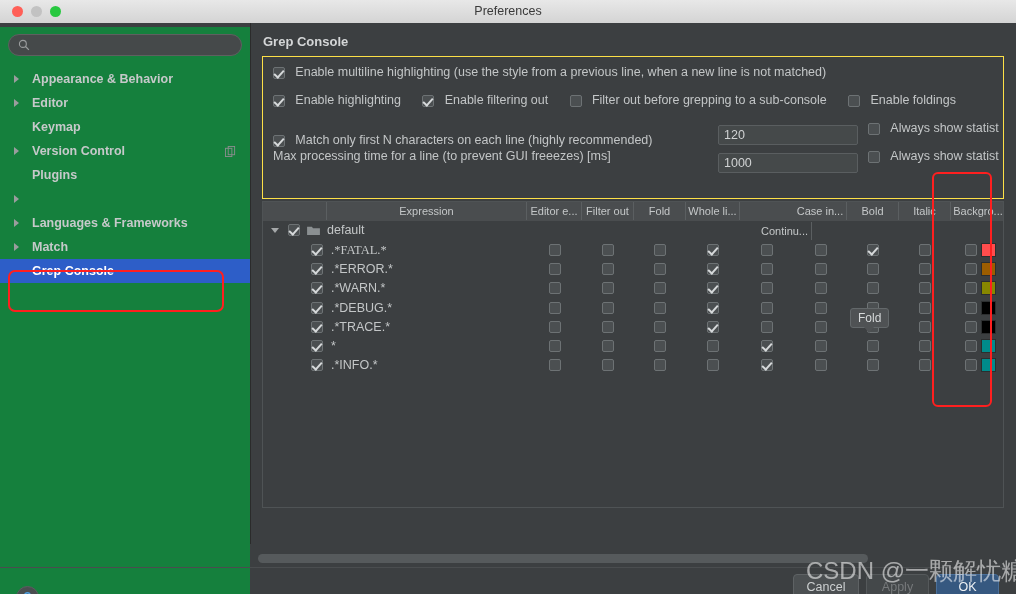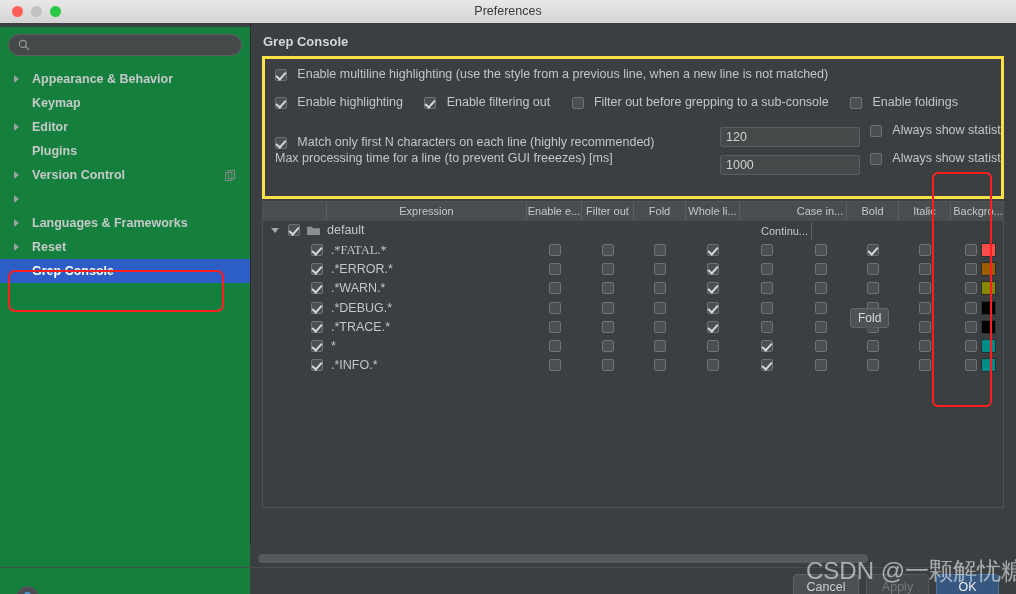--- a/index.html
+++ b/index.html
@@ -67,21 +67,21 @@
     background:#4a4e50;border:1px solid #5a5e60;color:#4e9fe0;
     font-size:13px;font-weight:bold;text-align:center;line-height:20px;cursor:pointer;
   }
 
   
   .main{position:absolute;left:251px;top:0;width:765px;height:571px;background:#3c3f41;}
   .panel-title{position:absolute;left:12px;top:11px;font-size:13px;font-weight:bold;color:#d4d6d7;}
 
   .opts{
     position:absolute;left:11px;top:33px;width:742px;height:143px;
-    border:3px solid #fde047;box-sizing:border-box;
+    border:1px solid #fde047;box-sizing:border-box;
   }
   .optrow{position:absolute;left:0;width:100%;height:28px;}
   .chk{
     display:inline-block;width:12px;height:12px;box-sizing:border-box;
     border:1px solid #6d7274;border-radius:2px;background:#4b4f51;
     vertical-align:-2px;position:relative;
   }
   .chk.on::after{
     content:"";position:absolute;left:2px;top:0px;width:4px;height:8px;
     border:solid #d6d9da;border-width:0 2px 2px 0;transform:rotate(42deg);
@@ -196,47 +196,47 @@
           <line x1="10" y1="10" x2="14.5" y2="14.5" stroke="#9a9d9e" stroke-width="1.6"></line>
         </svg>
       </div>
 
       <div class="tree">
         <div class="tree-item">
           <span class="arrow"></span>
           <span>Appearance &amp; Behavior</span>
         </div>
         <div class="tree-item">
+          <span class="arrow"></span>
+          <span>Editor</span>
+        </div>
+        <div class="tree-item">
           <span>Keymap</span>
-        </div>
-        <div class="tree-item">
-          <span class="arrow"></span>
-          <span>Editor</span>
-        </div>
-        <div class="tree-item">
-          <span>Plugins</span>
         </div>
         <div class="tree-item">
           <span class="arrow"></span>
           <span>Version Control</span>
           <svg class="vcs-icon" viewBox="0 0 12 12">
             <rect x="0.5" y="2.5" width="7" height="9" fill="none" stroke="#8a8d8e" stroke-width="1"></rect>
             <rect x="3.5" y="0.5" width="7" height="9" fill="none" stroke="#8a8d8e" stroke-width="1"></rect>
           </svg>
         </div>
         <div class="tree-item">
+          <span>Plugins</span>
+        </div>
+        <div class="tree-item">
           <span class="arrow"></span>
         </div>
         <div class="tree-item">
           <span class="arrow"></span>
           <span>Languages &amp; Frameworks</span>
         </div>
         <div class="tree-item">
           <span class="arrow"></span>
-          <span>Reset</span>
+          <span>Match</span>
         </div>
         <div class="tree-item sel">
           <span>Grep Console</span>
         </div>
       </div>
 
       <div class="ann-grep"></div>
 
       <div class="help-btn">?</div>
     </div>
@@ -298,21 +298,21 @@
             <span class="chk"></span>
             <span class="olabel">Always show statist</span>
           </span>
         </div>
       </div>
 
       <div class="tablewrap">
         <div class="thead" id="thead">
             <div class="th" style="left: 0px; width: 64px;"></div>
             <div class="th" style="left: 64px; width: 200px;">Expression</div>
-            <div class="th" style="left: 264px; width: 55px;">Enable e...</div>
+            <div class="th" style="left: 264px; width: 55px;">Editor e...</div>
             <div class="th" style="left: 319px; width: 52px;">Filter out</div>
             <div class="th" style="left: 371px; width: 52px;">Fold</div>
             <div class="th" style="left: 423px; width: 54px;">Whole li...</div>
             <div class="th" style="left: 495px; width: 54px; margin-top: 20px;">Continu...</div>
             <div class="th" style="left: 531px; width: 53px;">Case in...</div>
             <div class="th" style="left: 584px; width: 52px;">Bold</div>
             <div class="th" style="left: 636px; width: 52px;">Italic</div>
             <div class="th" style="left: 688px; width: 55px;">Backgro...</div>
           </div>
         <div class="tbody" id="tbody">

